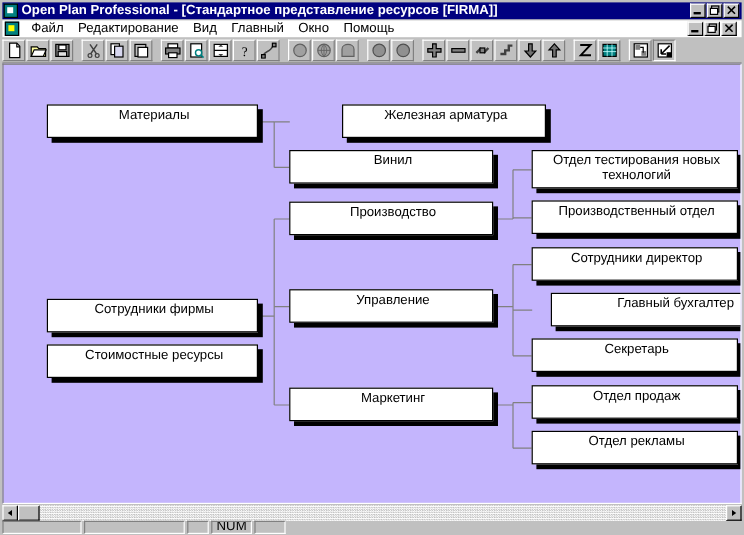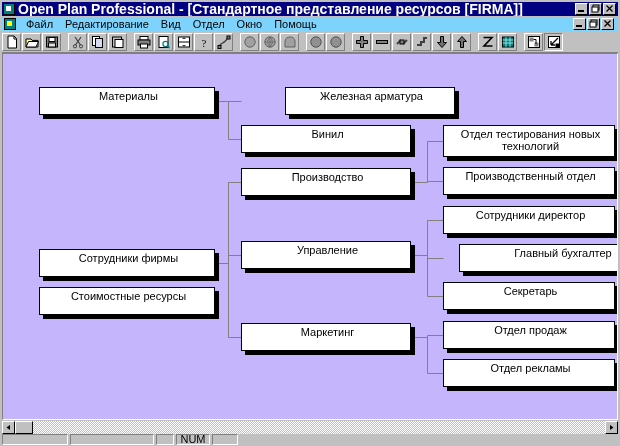--- a/index.html
+++ b/index.html
@@ -18,39 +18,39 @@
     background:#000080;display:flex;align-items:center;
   }
   .title-icon{
     width:12px;height:12px;margin-left:1px;margin-right:3px;flex:0 0 auto;
     background:#008080;border:1px solid #000;box-sizing:border-box;position:relative;
   }
   .title-icon:after{
     content:"";position:absolute;left:2px;top:2px;width:5px;height:5px;background:#fff;
   }
   .title-text{
-    color:#fff;font-weight:bold;font-size:14px;white-space:nowrap;
+    color:#fff;font-weight:bold;font-size:11px;white-space:nowrap;
     flex:1 1 auto;overflow:hidden;line-height:14px;
   }
   .win-btns{display:flex;gap:1px;margin-right:2px;flex:0 0 auto;}
   .wb{
     width:13px;height:12px;background:#c0c0c0;
     border-top:1px solid #fff;border-left:1px solid #fff;
     border-right:1px solid #000;border-bottom:1px solid #000;
     font-size:9px;line-height:10px;text-align:center;color:#000;
     box-sizing:border-box;font-family:"Liberation Sans",sans-serif;
     display:flex;align-items:center;justify-content:center;
     padding-bottom:1px;
   }
   .wb svg{display:block;}
 
   
   .menubar{
     position:absolute;left:2px;top:17px;width:616px;height:14px;
-    background:#7dd3fc;display:flex;align-items:center;
+    background:#ffffff;display:flex;align-items:center;
   }
   .menu-icon{
     width:12px;height:12px;margin-left:2px;margin-right:4px;
     background:#008080;border:1px solid #000;box-sizing:border-box;position:relative;
   }
   .menu-icon:after{content:"";position:absolute;left:2px;top:2px;width:5px;height:5px;background:#ff0;}
   .menu-item{
     padding:0 6px;font-size:11px;color:#000;line-height:14px;white-space:nowrap;cursor:default;
   }
   .menubar .win-btns{position:absolute;right:2px;top:1px;}
@@ -166,21 +166,21 @@
           </svg>
       </div>
     </div>
   </div>
 
   <div class="menubar">
     <div class="menu-icon"></div>
     <div class="menu-item">Файл</div>
     <div class="menu-item">Редактирование</div>
     <div class="menu-item">Вид</div>
-    <div class="menu-item">Отдел</div>
+    <div class="menu-item">Главный</div>
     <div class="menu-item">Окно</div>
     <div class="menu-item">Помощь</div>
     <div class="win-btns">
       <div class="wb">
         <svg width="9" height="9" viewBox="0 0 9 9">
             <rect x="1" y="6" width="6" height="2" fill="#000"></rect>
           </svg>
       </div>
       <div class="wb">
         <svg width="9" height="9" viewBox="0 0 9 9">

